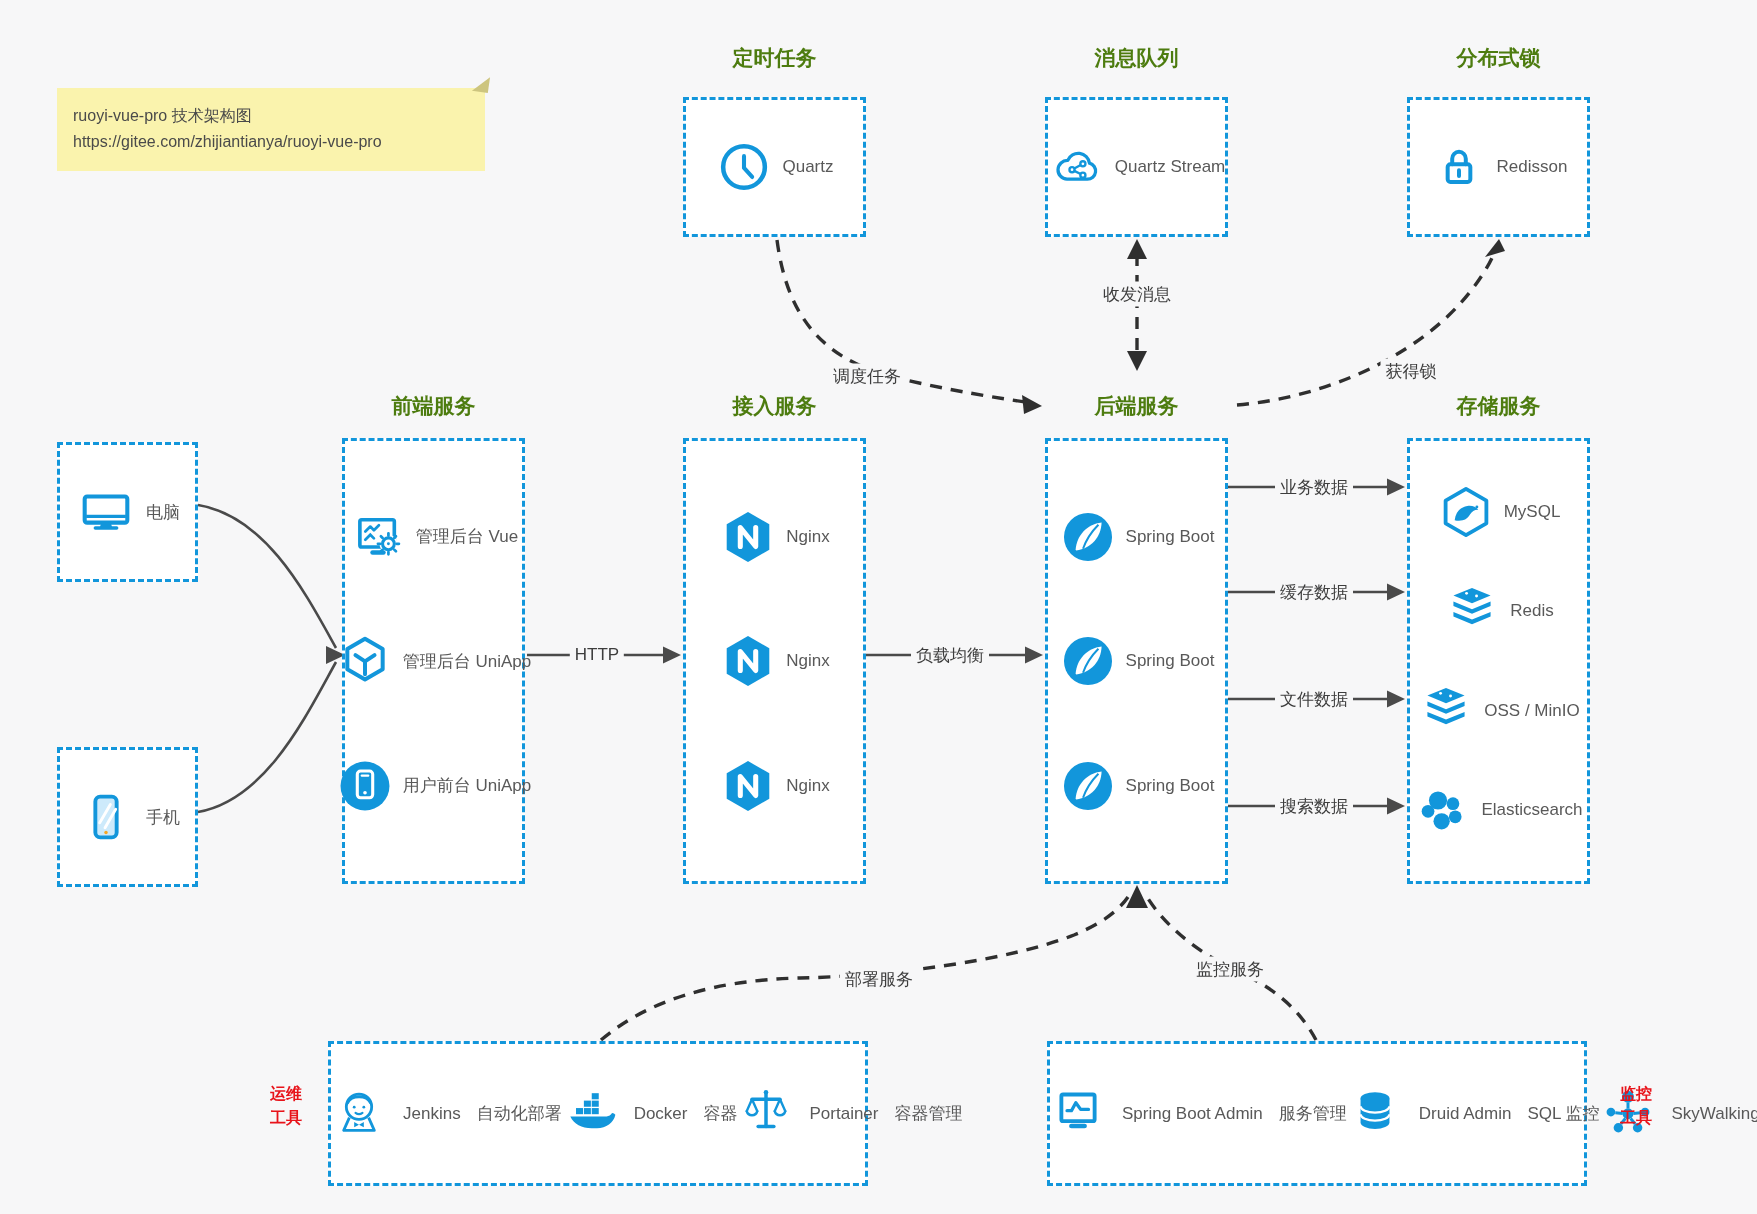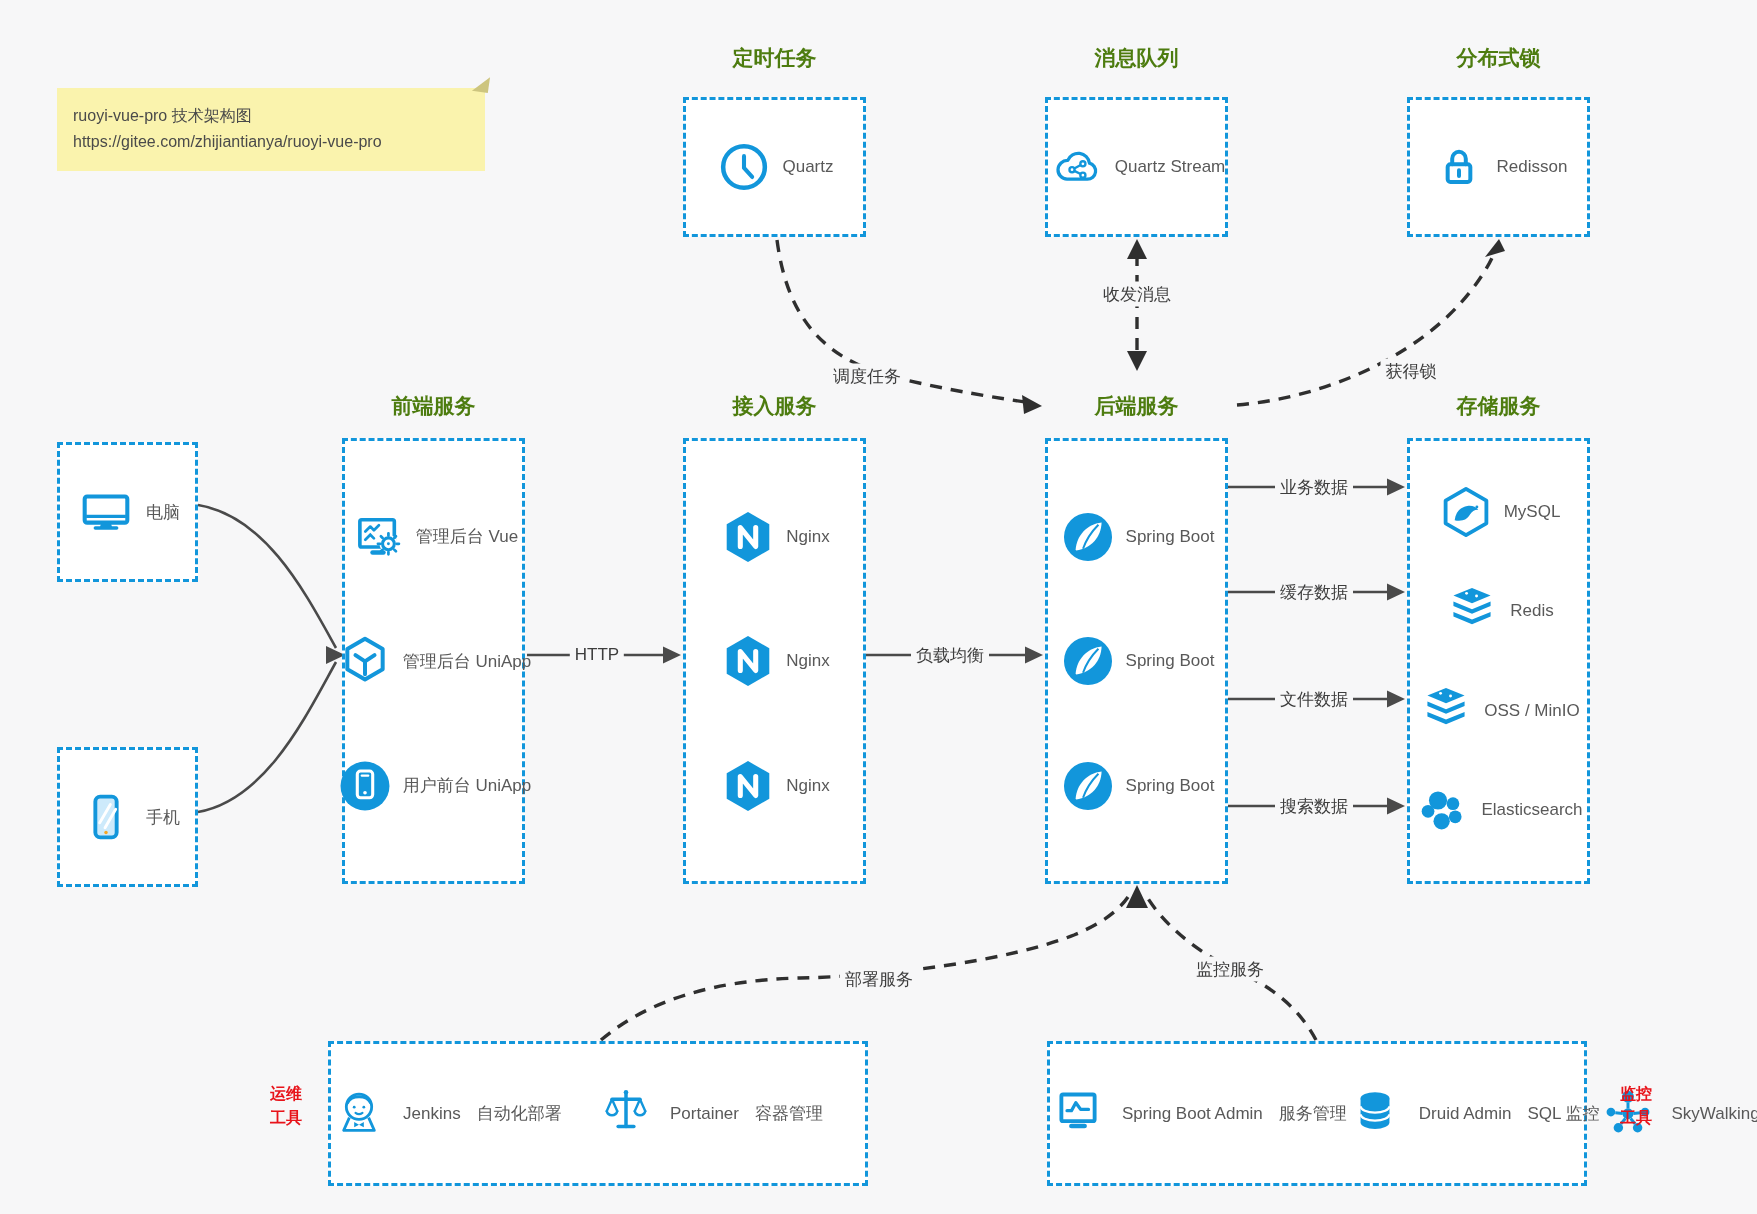--- a/index.html
+++ b/index.html
@@ -384,20 +384,27 @@
 <div class="gbox gbox-h" style="left:328px;top:1041px;width:540px;height:145px">
   <div class="item item-b">
     <svg class="ic ic-b" viewBox="0 0 64 64">
         <use href="#sym-jenkins"></use>
       </svg>
     <span class="lbl">Jenkins</span>
     <span class="lbl">自动化部署</span>
   </div>
   <div class="item item-b">
     <svg class="ic ic-b" viewBox="0 0 64 64">
+        <use href="#sym-docker"></use>
+      </svg>
+    <span class="lbl">Docker</span>
+    <span class="lbl">容器</span>
+  </div>
+  <div class="item item-b">
+    <svg class="ic ic-b" viewBox="0 0 64 64">
         <use href="#sym-portainer"></use>
       </svg>
     <span class="lbl">Portainer</span>
     <span class="lbl">容器管理</span>
   </div>
 </div>
 
 <div class="gbox gbox-h" style="left:1047px;top:1041px;width:540px;height:145px">
   <div class="item item-b">
     <svg class="ic ic-b" viewBox="0 0 64 64">

